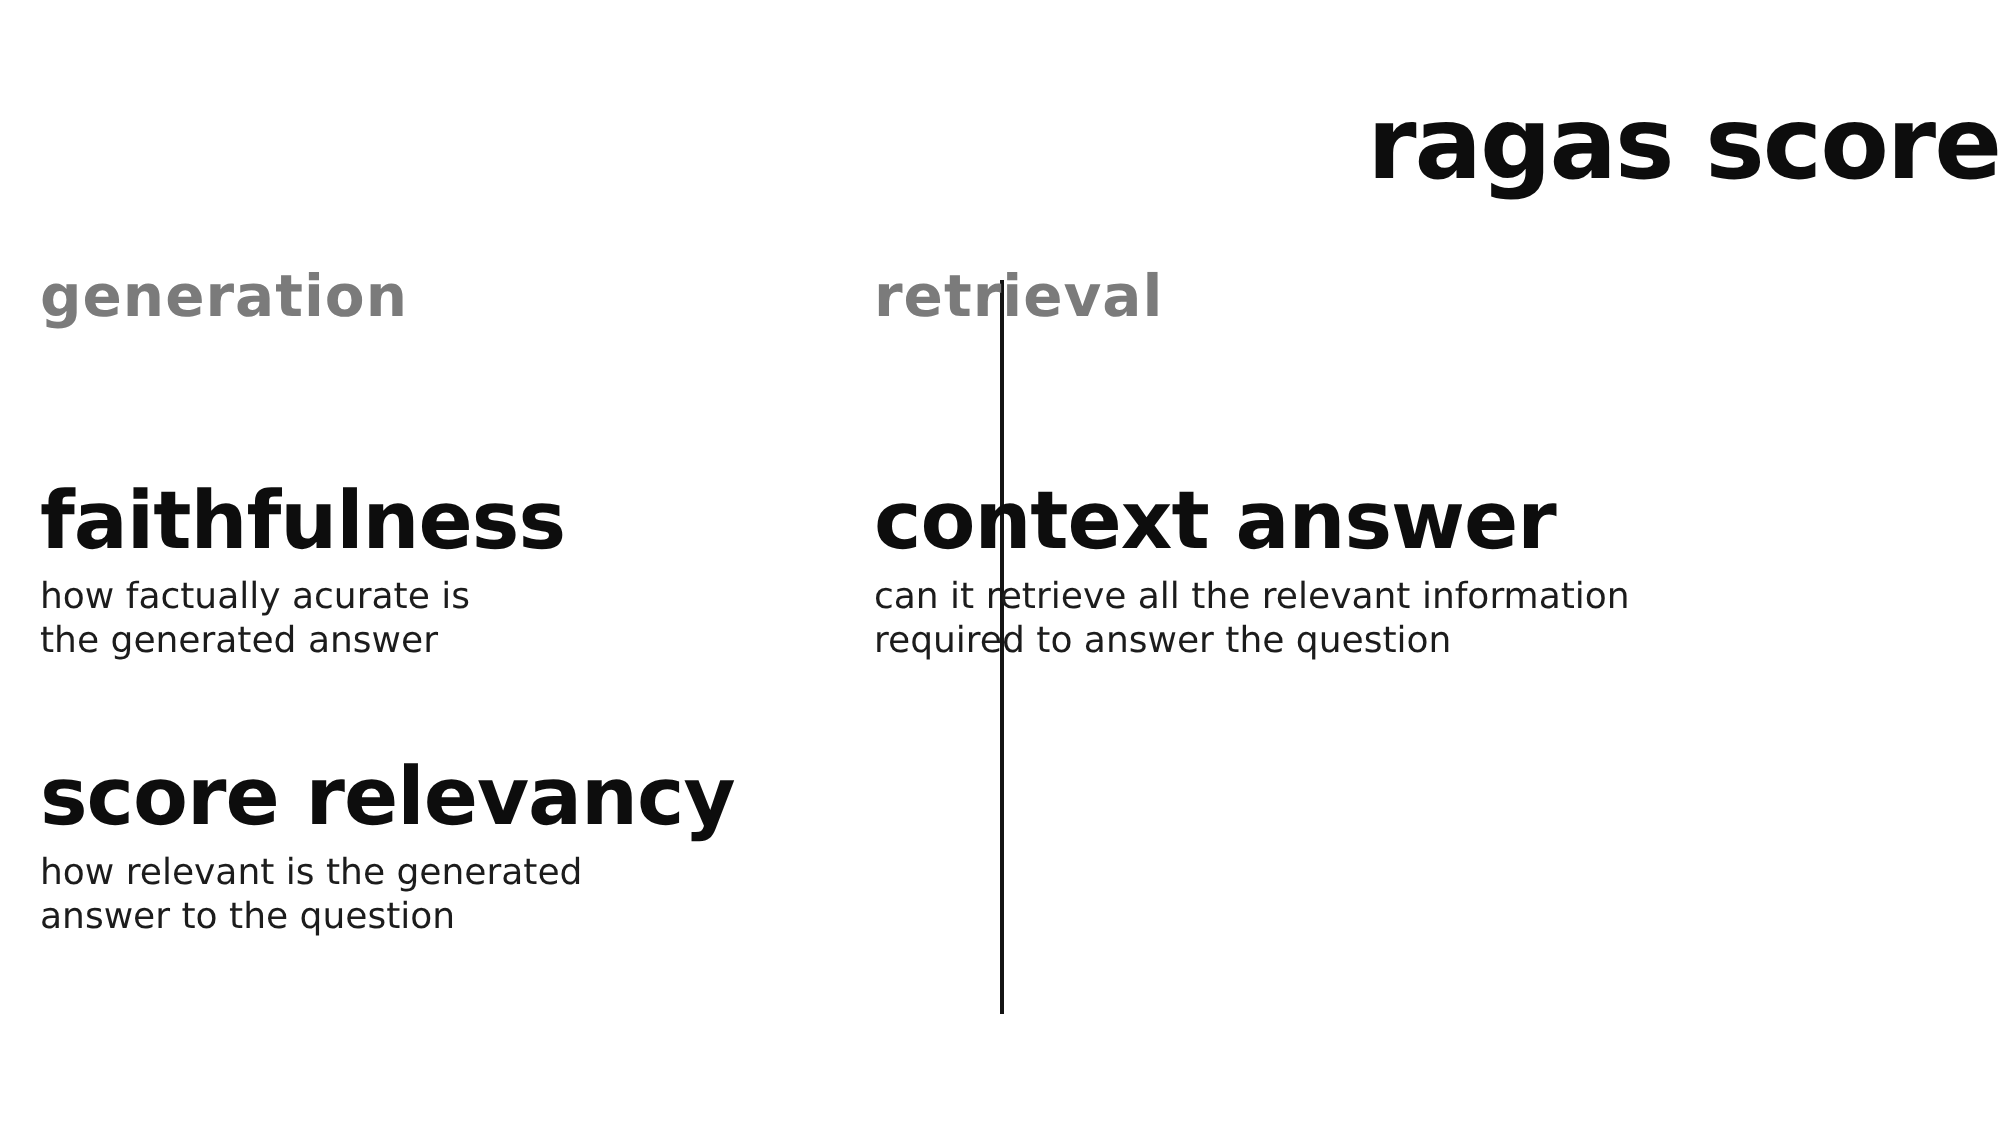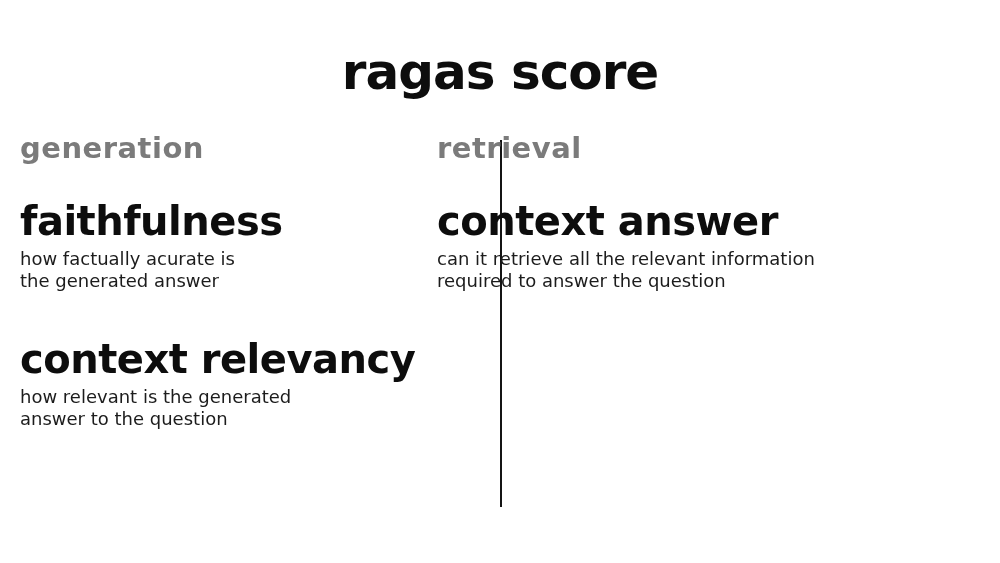--- a/index.html
+++ b/index.html
@@ -17,21 +17,21 @@
   .slide {
     position: absolute;
     inset: 0;
     background: #ffffff;
   }
   .title {
     position: absolute;
     top: 44px;
     left: 0;
     width: 1000px;
-    text-align: center;
+    text-align: right;
     font-size: 50px;
     font-weight: 700;
     letter-spacing: -1px;
     color: #0d0d0d;
     margin: 0;
     line-height: 1.15;
   }
   .column {
     position: absolute;
     top: 131px;
@@ -45,21 +45,21 @@
     width: 535px;
   }
   .col-heading {
     font-size: 29px;
     font-weight: 700;
     color: #7b7b7b;
     line-height: 1.2;
     letter-spacing: 0.5px;
   }
   .metric {
-    margin-top: 32px;
+    margin-top: 72px;
   }
   .metric + .metric {
     margin-top: 44px;
   }
   .metric-name {
     font-size: 40px;
     font-weight: 700;
     color: #0d0d0d;
     line-height: 1.15;
     letter-spacing: -0.5px;
@@ -92,21 +92,21 @@
 
     <div class="metric">
       <div class="metric-name">faithfulness</div>
       <div class="metric-desc">
         <span>how factually acurate is</span><br>
         <span>the generated answer</span>
       </div>
     </div>
 
     <div class="metric">
-      <div class="metric-name">context relevancy</div>
+      <div class="metric-name">score relevancy</div>
       <div class="metric-desc">
         <span>how relevant is the generated</span><br>
         <span>answer to the question</span>
       </div>
     </div>
   </div>
 
   <div class="divider"></div>
 
   <div class="column column-right">

